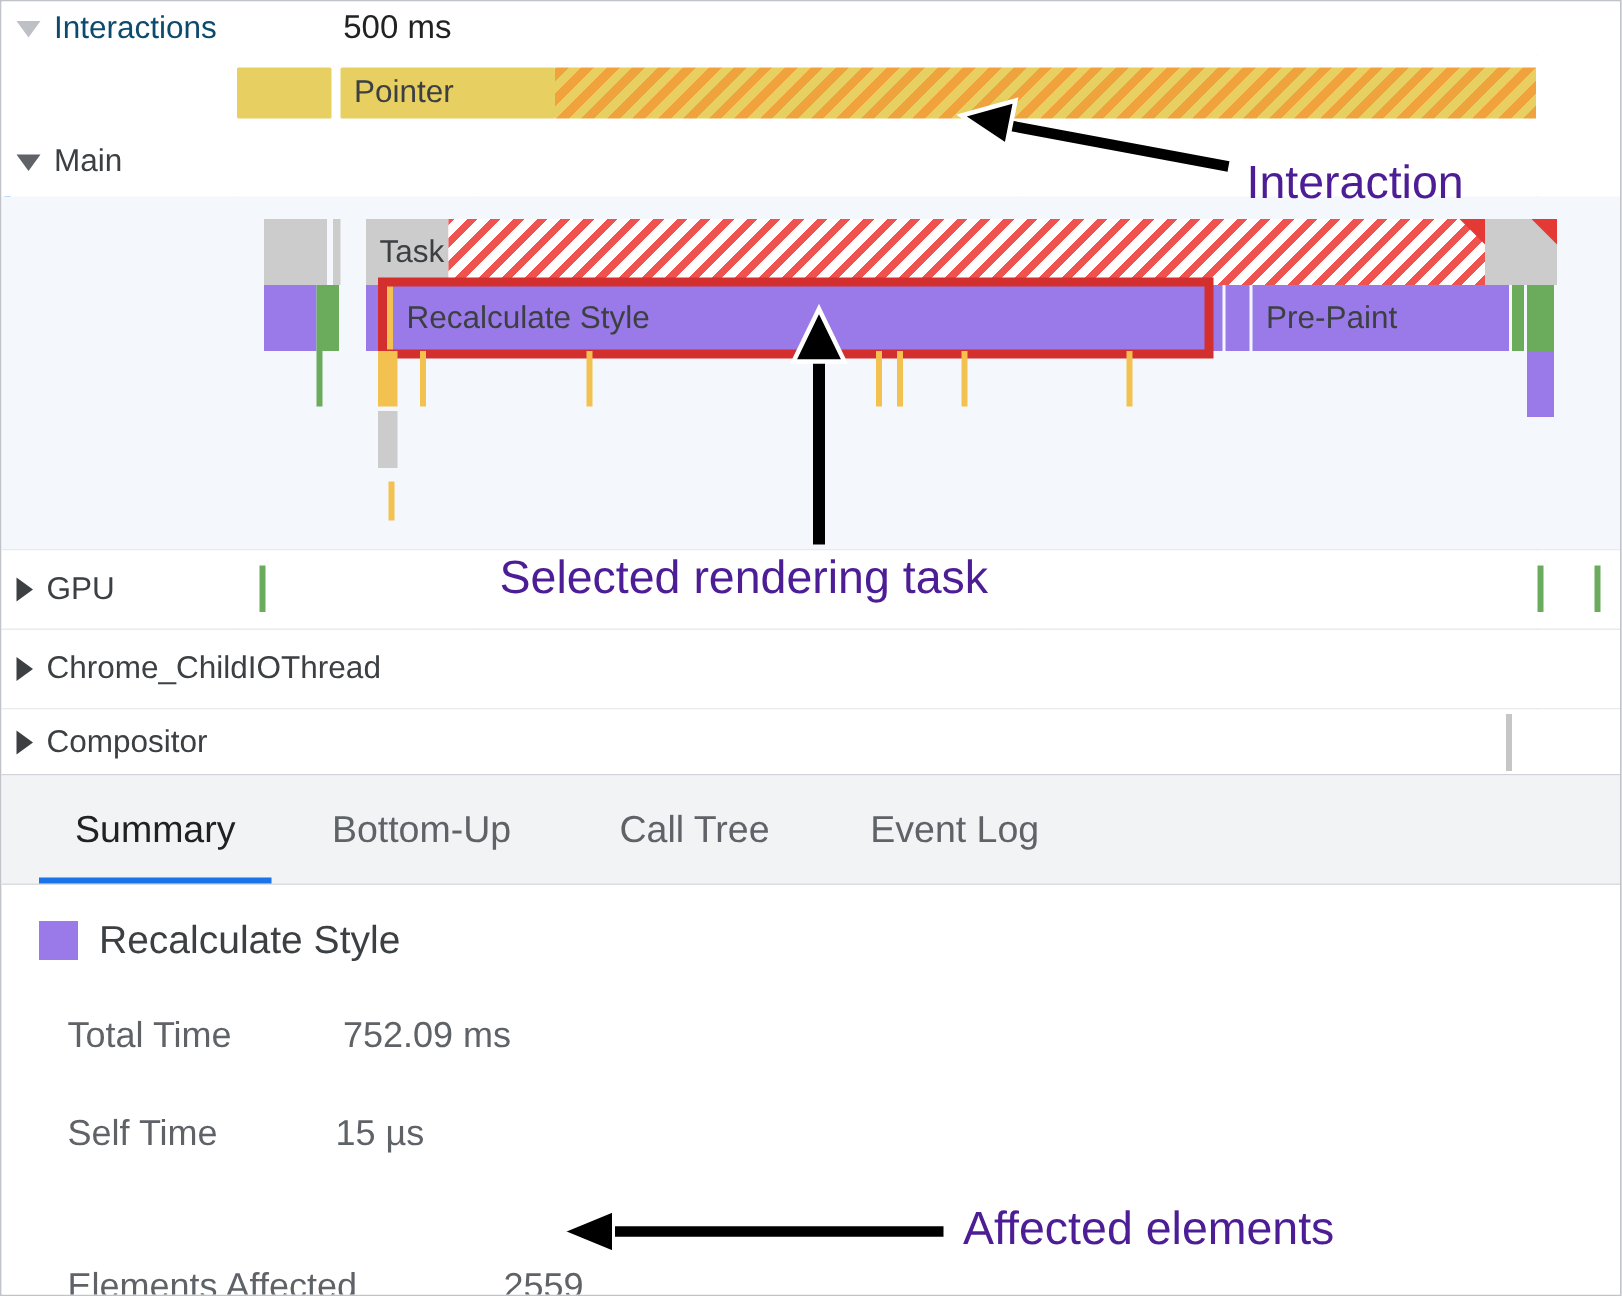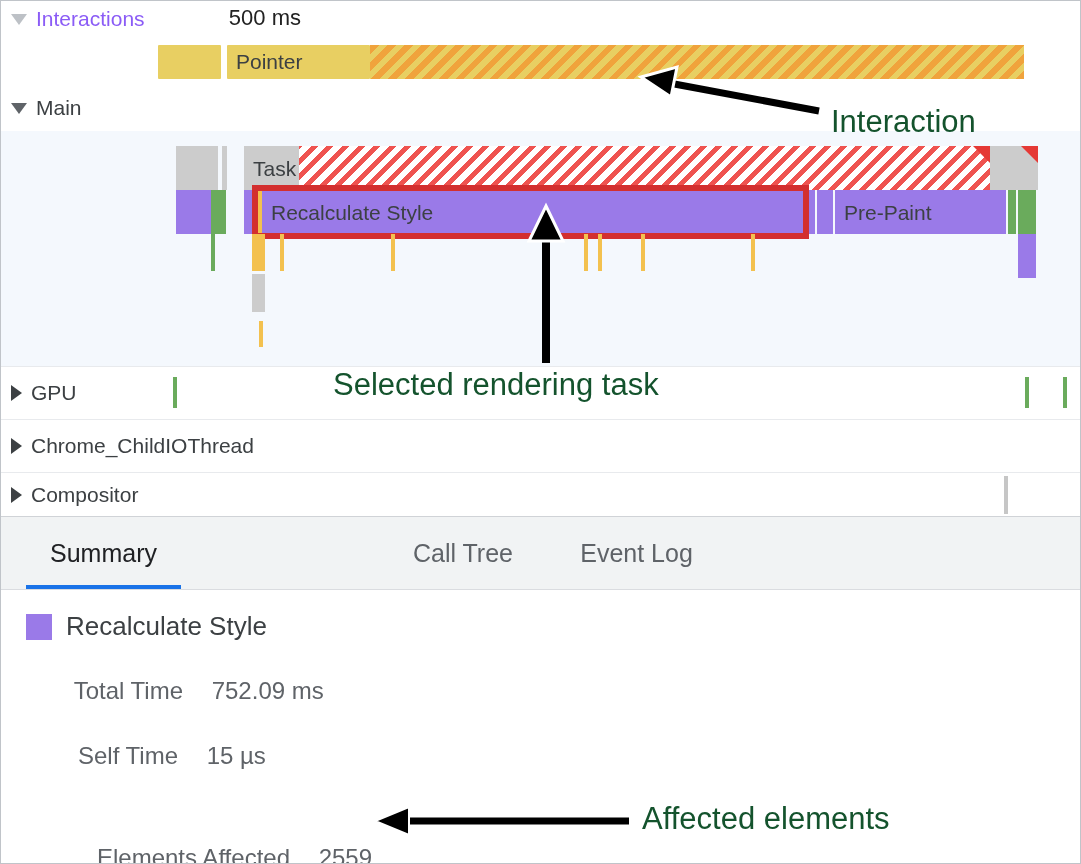--- a/index.html
+++ b/index.html
@@ -12,21 +12,21 @@
   #timeline{position:absolute;left:0;top:0;width:1081px;height:515px;background:#fff;}
 
   
   #ruler{position:absolute;left:0;top:0;width:1081px;height:36px;background:#fff;}
   .tick-label{position:absolute;top:4px;font-size:22px;color:#222;
               white-space:nowrap;text-align:right;}
 
   
   .track-name{position:absolute;left:10px;font-size:21px;color:#3c4043;
               display:flex;align-items:center;gap:9px;white-space:nowrap;}
-  .track-name.dim{color:#8b5cf6;}
+  .track-name.dim{color:#0c4a6e;}
   .tri{width:0;height:0;display:inline-block;}
   .tri.down{border-left:8px solid transparent;border-right:8px solid transparent;
             border-top:11px solid #5f6368;}
   .tri.right{border-top:8px solid transparent;border-bottom:8px solid transparent;
              border-left:11px solid #3c4043;}
   .tri.dim.down{border-top-color:#bdc1c6;}
 
   .row-sep{position:absolute;left:0;width:1081px;height:1px;background:#e8eaed;}
 
   
@@ -72,25 +72,25 @@
   #tabbar{position:relative;height:72px;background:#f1f3f4;border-bottom:1px solid #dadce0;}
   .tab{position:absolute;top:0;height:72px;display:flex;align-items:center;
        font-size:25px;color:#5f6368;padding:0 0 0 0;box-sizing:border-box;}
   .tab.active{color:#202124;}
   .tab.active:after{content:"";position:absolute;left:0;right:0;bottom:0;height:4px;background:#1a73e8;}
 
   #summary-body{position:relative;padding:0;}
   .sum-title{position:absolute;left:25px;top:610px;display:flex;align-items:center;gap:14px;
              font-size:26px;color:#3c4043;}
   .swatch{width:26px;height:26px;background:#9a7ae8;display:inline-block;}
-  .sum-row{position:absolute;left:27px;font-size:24px;color:#5f6368;white-space:nowrap;text-align:right;}
+  .sum-row{position:absolute;left:44px;font-size:24px;color:#5f6368;white-space:nowrap;}
   .sum-row .k{margin-right:22px;}
 
   
-  .anno-text{position:absolute;font-size:31px;color:#14532d;white-space:nowrap;}
+  .anno-text{position:absolute;font-size:31px;color:#4c1d95;white-space:nowrap;}
   svg.anno{position:absolute;left:0;top:0;width:1081px;height:864px;pointer-events:none;overflow:visible;}
 </style>
 </head>
 <body>
 
 <div id="app">
 
   <div id="timeline">
 
     <div id="gridlines-layer">
@@ -201,20 +201,23 @@
       </div>
       <div class="tickmark gray" style="left:1003px;top:3px;height:38px;"></div>
     </div>
   </div>
 
   <div id="details">
     <div id="tabbar">
       <div class="tab active" style="left:25px;width:155px;justify-content:center;">
         <span>Summary</span>
       </div>
+      <div class="tab" style="left:204px;width:152px;justify-content:center;">
+        <span>Bottom-Up</span>
+      </div>
       <div class="tab" style="left:402px;width:120px;justify-content:center;">
         <span>Call Tree</span>
       </div>
       <div class="tab" style="left:568px;width:135px;justify-content:center;">
         <span>Event Log</span>
       </div>
     </div>
 
     <div id="summary-body"></div>
   </div>

